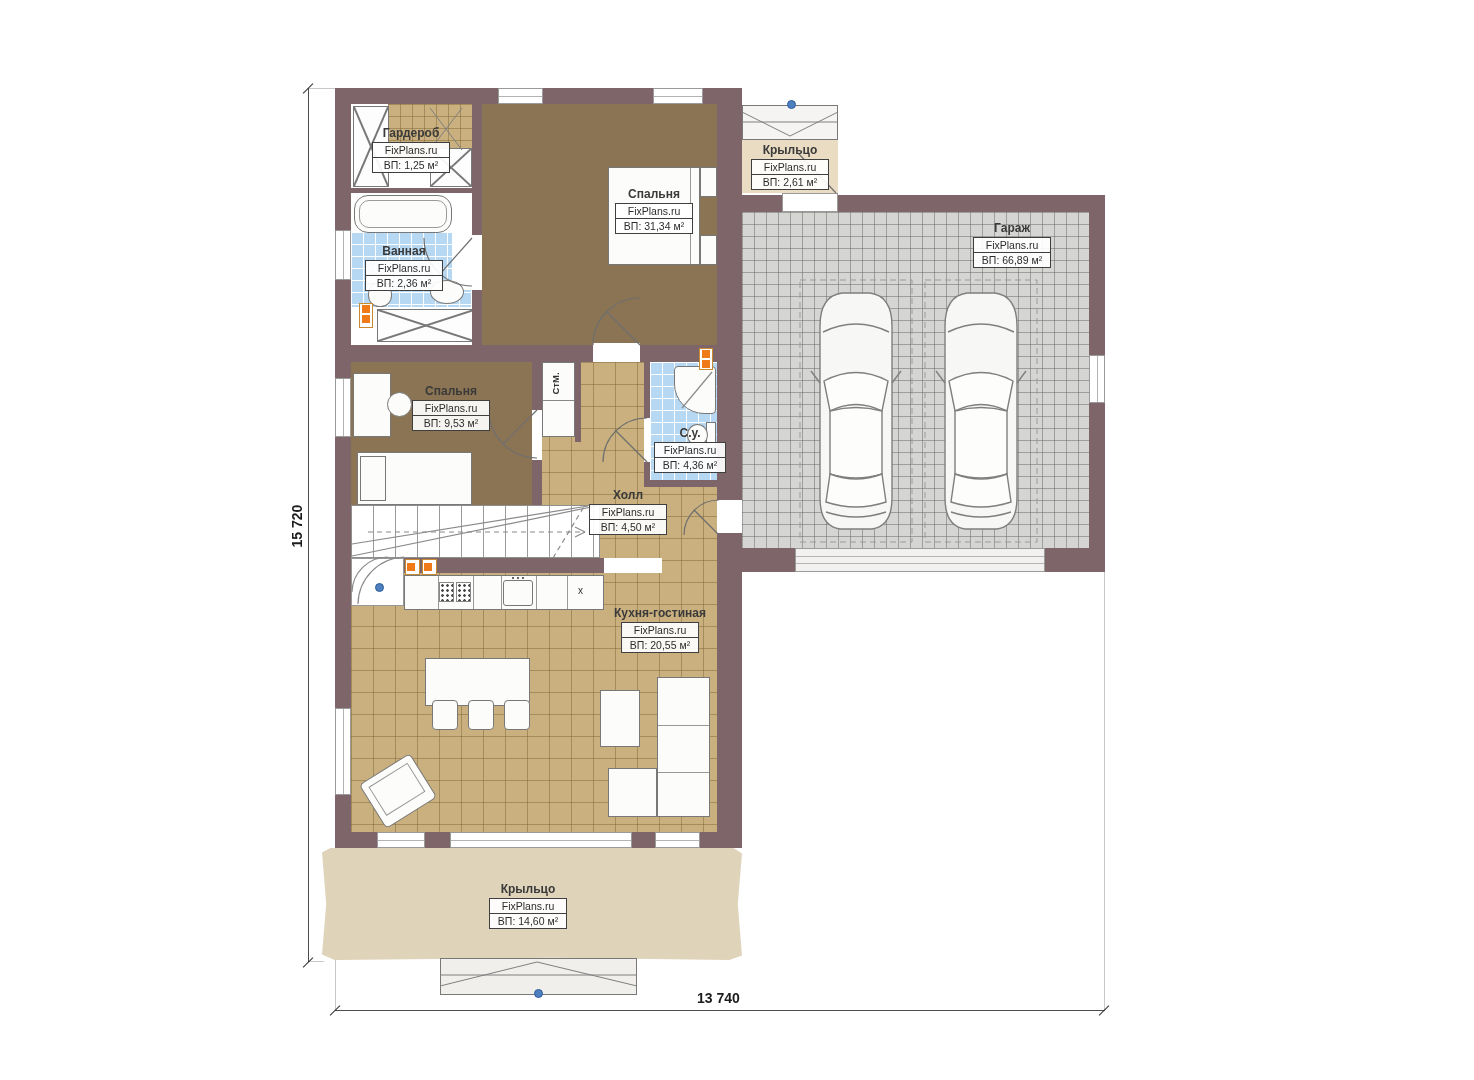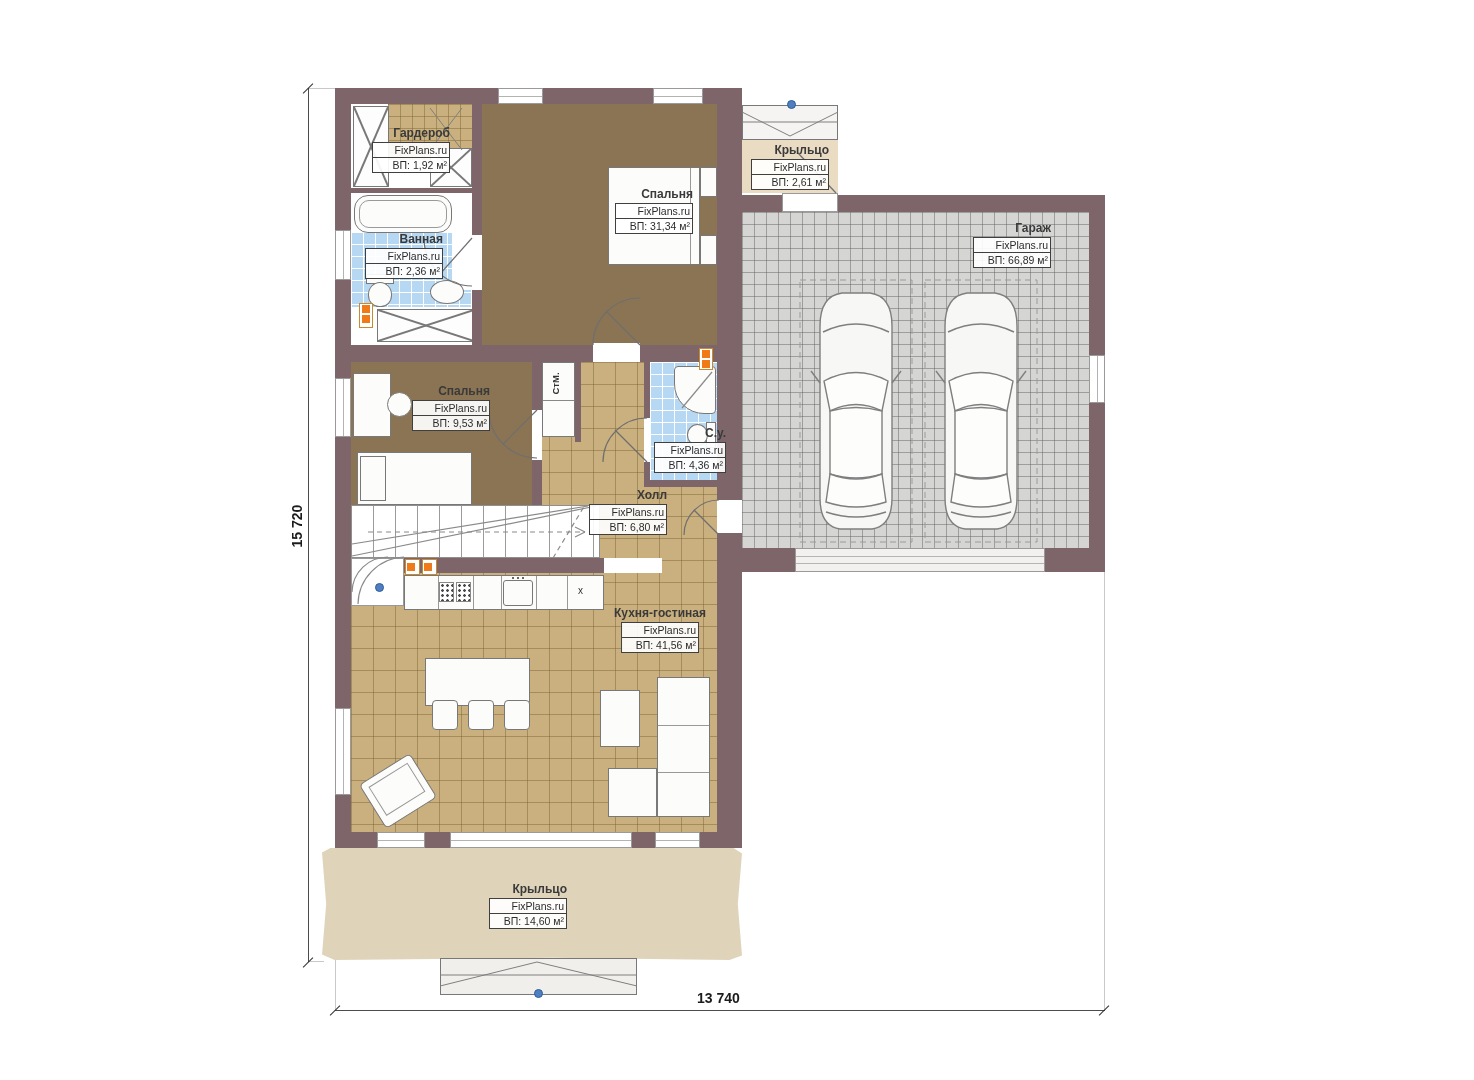--- a/index.html
+++ b/index.html
@@ -28,21 +28,21 @@
   .terrace{background:var(--terrace,#dfd3ba);}
   .porch{background:var(--porch,#e9dcc3);}
   .furn{background:#fcfcfb;border:1px solid #787878;box-sizing:border-box;}
   .furn-r{border-radius:4px;}
   .win{background:#fff;border:1px solid #9a9a9a;box-sizing:border-box;}
   .winh::after{content:"";position:absolute;left:0;right:0;top:50%;height:1px;background:#b3b3b3;}
   .winv::after{content:"";position:absolute;top:0;bottom:0;left:50%;width:1px;background:#b3b3b3;}
   .win{position:absolute;}
   .xbox{position:absolute;background:#fdfdfd;border:1px solid #787878;box-sizing:border-box;}
   .xbox svg{position:absolute;left:0;top:0;width:100%;height:100%;}
-  .rlabel{position:absolute;transform:translateX(-50%);text-align:right;z-index:40;}
+  .rlabel{position:absolute;transform:translateX(-50%);text-align:center;z-index:40;}
   .rname{font-size:12px;font-weight:bold;color:#3a3a3a;white-space:nowrap;margin-bottom:2px;}
   .lbox{width:76px;margin:0 auto;border:1px solid #3f3f3f;background:rgba(255,255,255,.92);
         font-size:10.5px;color:#2c2c2c;}
   .lbox .wm{border-bottom:1px solid #3f3f3f;padding:1px 2px;white-space:nowrap;}
   .lbox .ar{padding:1px 2px;white-space:nowrap;}
   .rad{position:absolute;display:flex;flex-direction:column;gap:2px;align-items:center;
        background:#fff;border:1px solid #c9892f;padding:1px;box-sizing:border-box;z-index:30;}
   .rad i{display:block;width:8px;height:8px;background:var(--radiator,#f07a18);}
   .rad.h{flex-direction:row;}
   .dot{position:absolute;width:7px;height:7px;border-radius:50%;
@@ -272,31 +272,31 @@
   </svg>
 
   <div class="dot" style="left:787px;top:100px;"></div>
   <div class="dot" style="left:375px;top:583px;"></div>
   <div class="dot" style="left:534px;top:989px;"></div>
 
   <div class="rlabel" style="left:411px;top:126px;">
     <div class="rname">Гардероб</div>
     <div class="lbox">
         <div class="wm">FixPlans.ru</div>
-      <div class="ar">ВП: 1,92 м²</div>
+      <div class="ar">ВП: 1,25 м²</div>
       </div>
   </div>
   <div class="rlabel" style="left:654px;top:187px;">
     <div class="rname">Спальня</div>
     <div class="lbox">
         <div class="wm">FixPlans.ru</div>
       <div class="ar">ВП: 31,34 м²</div>
       </div>
   </div>
-  <div class="rlabel" style="left:404px;top:232px;border-radius:20px;">
+  <div class="rlabel" style="left:404px;top:244px;border-radius:20px;">
     <div class="rname">Ванная</div>
     <div class="lbox">
         <div class="wm">FixPlans.ru</div>
       <div class="ar">ВП: 2,36 м²</div>
       </div>
   </div>
   <div class="rlabel" style="left:790px;top:143px;">
     <div class="rname">Крыльцо</div>
     <div class="lbox">
         <div class="wm">FixPlans.ru</div>
@@ -321,28 +321,28 @@
     <div class="rname">С.у.</div>
     <div class="lbox" style="width:70px;">
         <div class="wm">FixPlans.ru</div>
       <div class="ar">ВП: 4,36 м²</div>
       </div>
   </div>
   <div class="rlabel" style="left:628px;top:488px;">
     <div class="rname">Холл</div>
     <div class="lbox">
         <div class="wm">FixPlans.ru</div>
-      <div class="ar">ВП: 6,80 м²</div>
+      <div class="ar">ВП: 4,50 м²</div>
       </div>
   </div>
   <div class="rlabel" style="left:660px;top:606px;">
     <div class="rname">Кухня-гостиная</div>
     <div class="lbox">
         <div class="wm">FixPlans.ru</div>
-      <div class="ar">ВП: 41,56 м²</div>
+      <div class="ar">ВП: 20,55 м²</div>
       </div>
   </div>
   <div class="rlabel" style="left:528px;top:882px;">
     <div class="rname">Крыльцо</div>
     <div class="lbox">
         <div class="wm">FixPlans.ru</div>
       <div class="ar">ВП: 14,60 м²</div>
       </div>
   </div>
 

